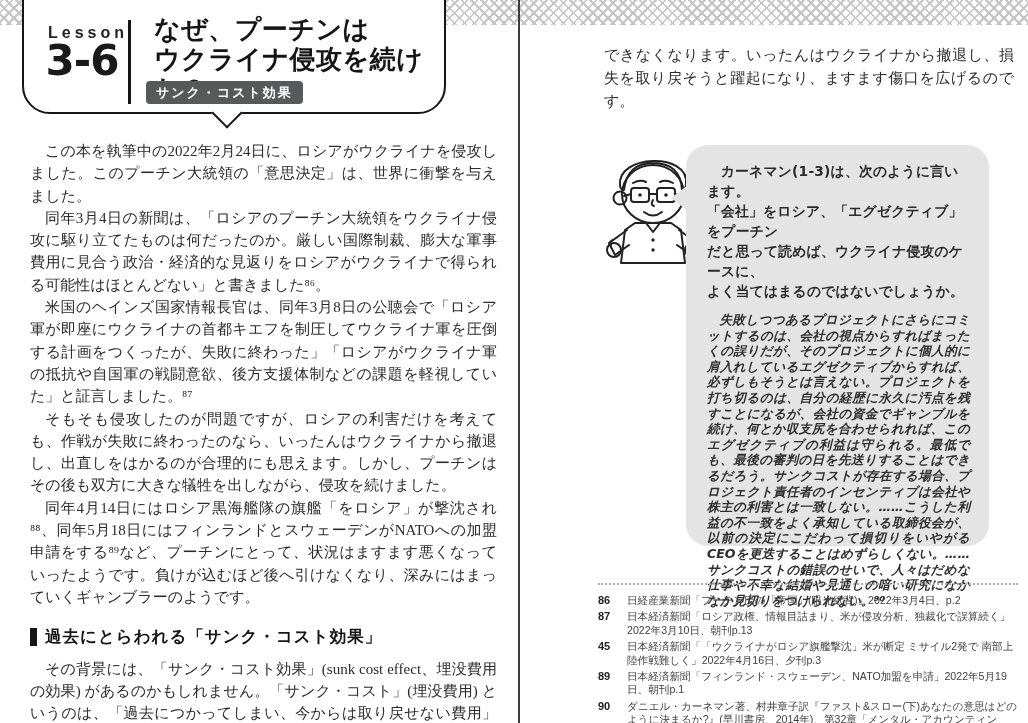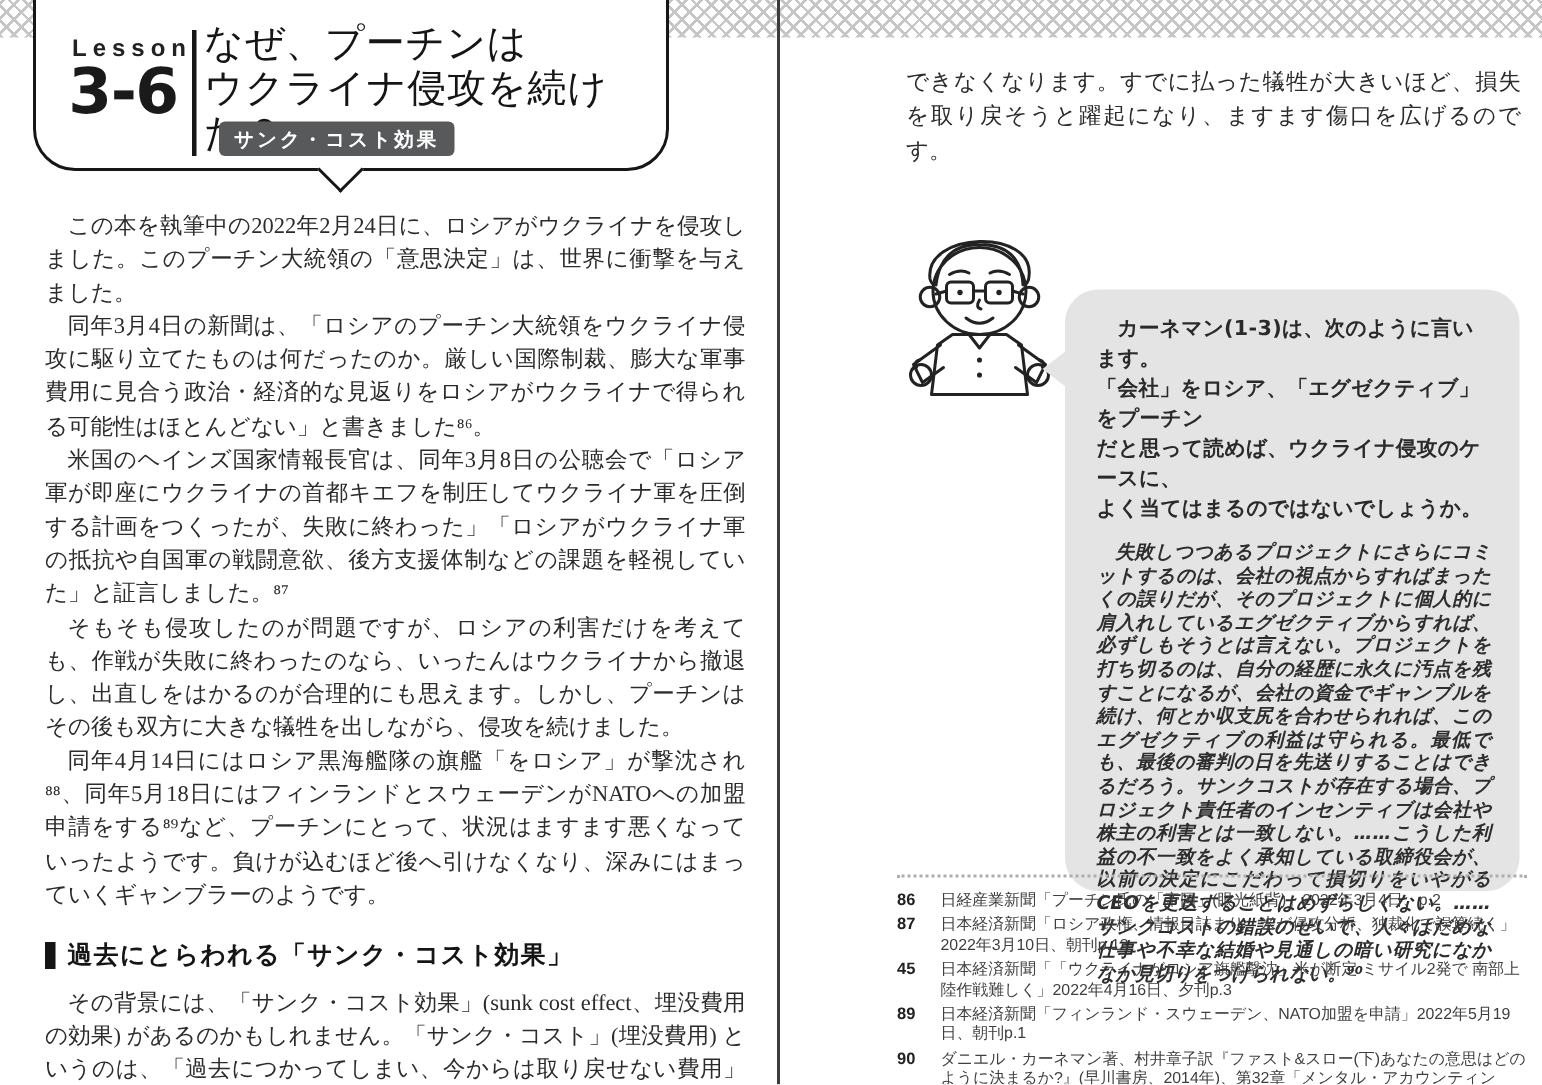--- a/index.html
+++ b/index.html
@@ -24,43 +24,43 @@
     background:#fff;border:2.5px solid #161616;border-radius:28px;z-index:3;box-sizing:border-box;
   }
   .header-notch{
     position:absolute;bottom:-12px;left:192px;width:20px;height:20px;background:#fff;
     border-right:2.5px solid #161616;border-bottom:2.5px solid #161616;transform:rotate(45deg);
   }
   .lesson-label{position:absolute;left:24px;top:50px;font-size:16px;font-weight:700;letter-spacing:4px;color:#222;}
   .lesson-number{position:absolute;left:12px;top:62px;width:92px;text-align:center;
     font-size:42px;font-weight:800;letter-spacing:-1px;color:#1a1a1a;font-family:"DejaVu Sans",sans-serif;}
   .header-vdivider{position:absolute;left:104px;top:46px;width:2.5px;height:84px;background:#161616;}
-  .header-title{position:absolute;left:112px;top:40px;font-size:26px;line-height:30px;
-    font-weight:400;letter-spacing:0.5px;color:#151515;font-family:"DejaVu Sans",sans-serif;}
+  .header-title{position:absolute;left:130px;top:40px;font-size:26px;line-height:30px;
+    font-weight:700;letter-spacing:0.5px;color:#151515;font-family:"DejaVu Sans",sans-serif;}
   .topic-badge{position:absolute;left:122px;top:107px;background:#58595a;color:#fff;
     font-size:13px;font-weight:700;letter-spacing:2px;padding:2.5px 10px;border-radius:4px;}
 
   
   .left-body{position:absolute;left:30px;top:140px;width:467px;
     font-family:"Liberation Serif","DejaVu Serif",serif;font-size:15px;line-height:22.3px;
     color:#2b2b2b;text-align:justify;}
   .left-body p{margin:0;text-indent:1em;}
   .section-heading{margin:18px 0 9px 0;font-family:"DejaVu Sans",sans-serif;
     font-size:16.5px;font-weight:800;letter-spacing:1px;color:#151515;display:flex;align-items:center;}
   .section-heading .bar{display:inline-block;width:7px;height:18px;background:#151515;margin-right:8px;}
 
   
   .right-opening{position:absolute;left:604px;top:44px;width:410px;
     font-family:"Liberation Serif","DejaVu Serif",serif;font-size:15px;line-height:23px;
     color:#2b2b2b;text-align:justify;}
 
   .character{position:absolute;left:602px;top:142px;width:102px;height:122px;}
 
-  .speech-bubble{position:absolute;left:710px;top:145px;width:303px;height:401px;
-    background:#e4e4e4;border-radius:22px;box-sizing:border-box;padding:16px 19px 14px 21px;margin-top:48px;}
+  .speech-bubble{position:absolute;left:686px;top:145px;width:303px;height:401px;
+    background:#e4e4e4;border-radius:22px;box-sizing:border-box;padding:16px 19px 14px 21px;}
   .bubble-tail{position:absolute;left:-15px;top:40px;width:0;height:0;
     border-top:13px solid transparent;border-bottom:13px solid transparent;border-right:17px solid #e4e4e4;}
   .bubble-intro{font-family:"DejaVu Sans",sans-serif;font-size:13.8px;line-height:20px;
     font-weight:700;letter-spacing:0.2px;color:#2a2a2a;}
   .bubble-intro .first{text-indent:1em;}
   .bubble-quote{margin-top:11px;font-family:"DejaVu Sans",sans-serif;font-size:12.6px;line-height:15.6px;
     font-weight:600;font-style:italic;color:#2e2e2e;text-indent:1em;text-align:justify;}
 
   
   .footnotes{position:absolute;left:598px;top:583px;width:420px;
@@ -99,21 +99,21 @@
     <p>そもそも侵攻したのが問題ですが、ロシアの利害だけを考えても、作戦が失敗に終わったのなら、いったんはウクライナから撤退し、出直しをはかるのが合理的にも思えます。しかし、プーチンはその後も双方に大きな犠牲を出しながら、侵攻を続けました。</p>
     <p>同年4月14日にはロシア黒海艦隊の旗艦「をロシア」が撃沈され⁸⁸、同年5月18日にはフィンランドとスウェーデンがNATOへの加盟申請をする⁸⁹など、プーチンにとって、状況はますます悪くなっていったようです。負けが込むほど後へ引けなくなり、深みにはまっていくギャンブラーのようです。</p>
     <div class="section-heading">
       <span class="bar"></span>
       <span>過去にとらわれる「サンク・コスト効果」</span>
     </div>
     <p>その背景には、「サンク・コスト効果」(sunk cost effect、埋没費用の効果) があるのかもしれません。「サンク・コスト」(埋没費用) というのは、「過去につかってしまい、今からは取り戻せない費用」です。</p>
 
   </div>
 
-  <div class="right-opening">できなくなります。すでに払った犠牲が大きいほど、損失を取り戻そうと躍起になり、ますます傷口を広げるのです。</div>
+  <div class="right-opening">できなくなります。いったんはウクライナから撤退し、損失を取り戻そうと躍起になり、ますます傷口を広げるのです。</div>
 
   <div class="character">
     <svg width="102" height="122" viewBox="0 0 102 122">
 
       <ellipse class="ln" cx="51" cy="52" rx="31" ry="29" fill="#fff"></ellipse>
 
       <circle class="ln" cx="18" cy="56" r="6.5" fill="#fff"></circle>
       <circle class="ln" cx="84" cy="56" r="6.5" fill="#fff"></circle>
 
       <path class="ln" d="M18,44 C14,12 88,10 84,42 C84,46 82,48 80,48 C79,30 69,21 51,21 C33,21 24,31 22,48 C20,48 18.5,46 18,44 Z" fill="#8a8a8a"></path>

